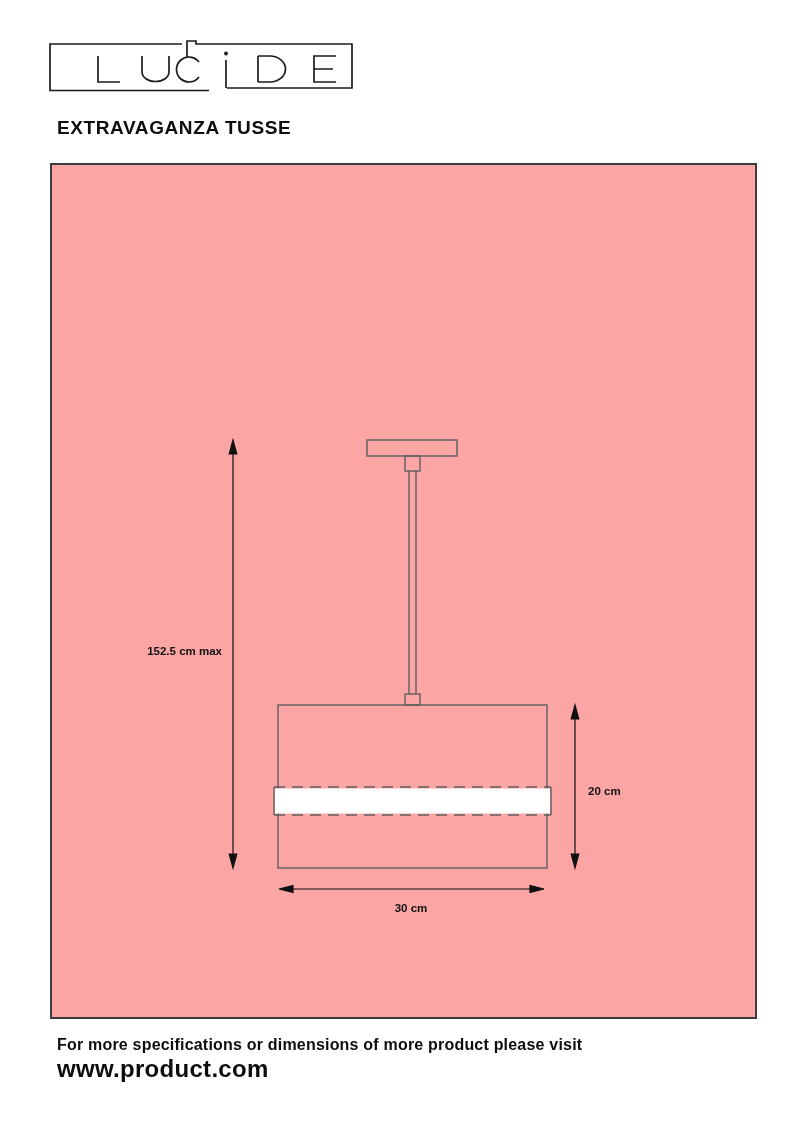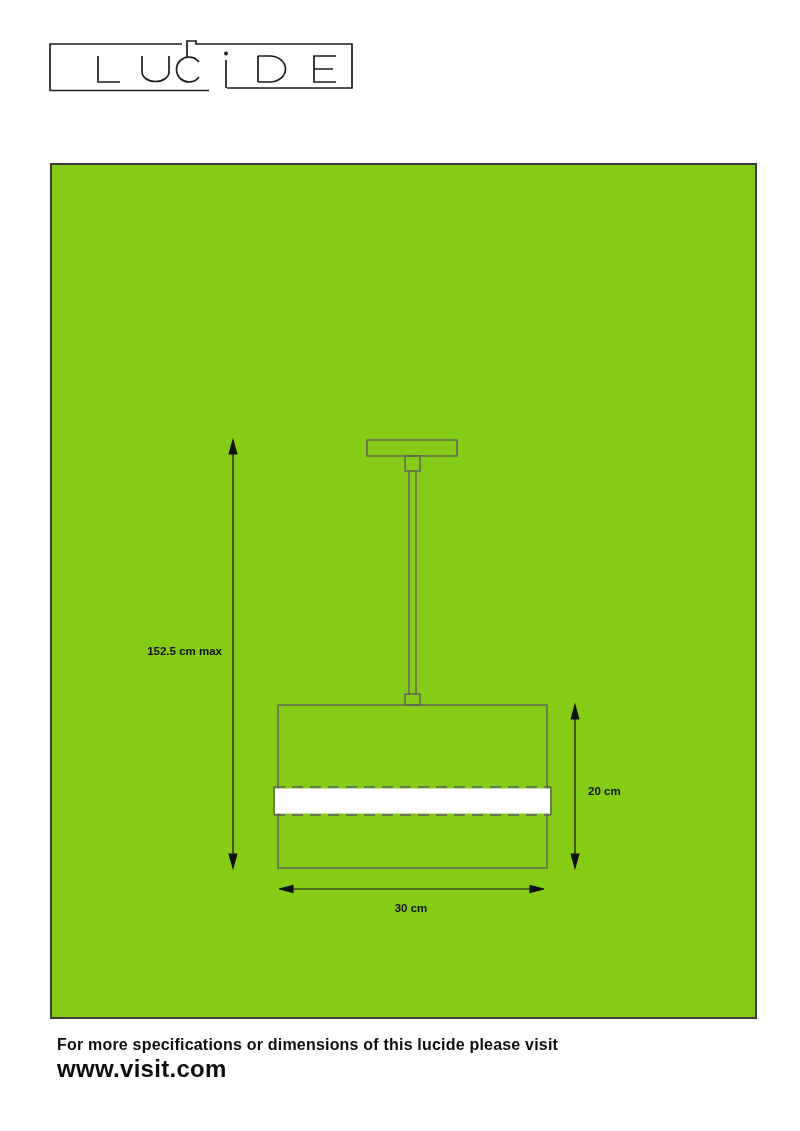--- a/index.html
+++ b/index.html
@@ -33,21 +33,21 @@
   }
   .codes .lbl { font-weight: 700; }
   .codes .val-bold { font-weight: 700; letter-spacing: 0.4px; }
   .codes .val-reg { font-weight: 400; letter-spacing: 0.4px; }
 
   
   .frame {
     position: absolute; left: 50px; top: 163px;
     width: 707px; height: 856px;
     border: 2px solid #3c3c3c;
-    background: #84cc16;
+    background: #fca5a5;
   }
   .frame svg { position: absolute; left: 0; top: 0; width: 703px; height: 852px; display: block; }
 
   svg text {
     font-family: "Liberation Sans", sans-serif;
     font-size: 11.5px; font-weight: 700; fill: #111;
   }
 
   
   .footer-note {
@@ -85,20 +85,21 @@
         <path d="M209,24 L209,50 M209,24 L221,24 A15.5,13 0 0 1 221,50 L209,50"></path>
 
         <path d="M287,24 L265,24 L265,50 L287,50 M265,37 L284,37"></path>
       </g>
 
       <circle cx="177" cy="21.5" r="2" fill="#1c1c1c"></circle>
     </svg>
   </div>
 
 
+  <div class="product-title">EXTRAVAGANZA TUSSE</div>
 
 
   <div class="frame">
     <svg viewBox="0 0 703 852">
 
       <g fill="none" stroke="#5f5f5f" stroke-width="1.4">
 
         <rect x="315" y="275" width="90" height="16"></rect>
 
         <rect x="353" y="291" width="15" height="15"></rect>
@@ -132,16 +133,16 @@
         <path d="M227,724 L241,720.6 L241,727.4 Z"></path>
         <path d="M492,724 L478,720.6 L478,727.4 Z"></path>
       </g>
 
       <text x="170" y="490" text-anchor="end">152.5 cm max</text>
       <text x="536" y="630" text-anchor="start">20 cm</text>
       <text x="359" y="747" text-anchor="middle">30 cm</text>
     </svg>
   </div>
 
-  <div class="footer-note">For more specifications or dimensions of this lucide please visit</div>
-  <div class="footer-site">www.visit.com</div>
+  <div class="footer-note">For more specifications or dimensions of more product please visit</div>
+  <div class="footer-site">www.product.com</div>
 
 </div>
 
 </body></html>

